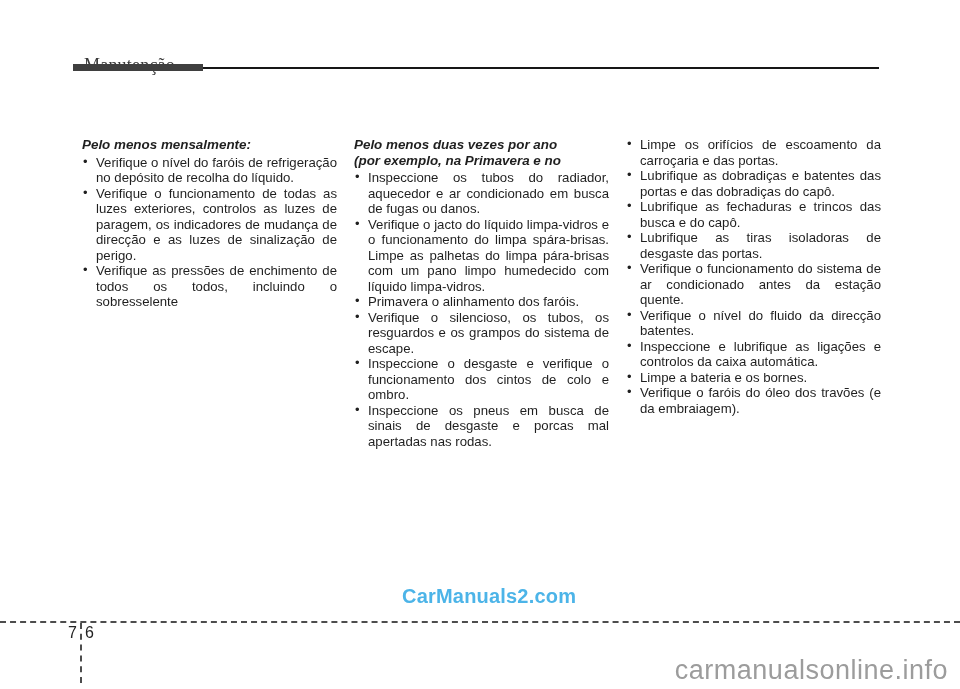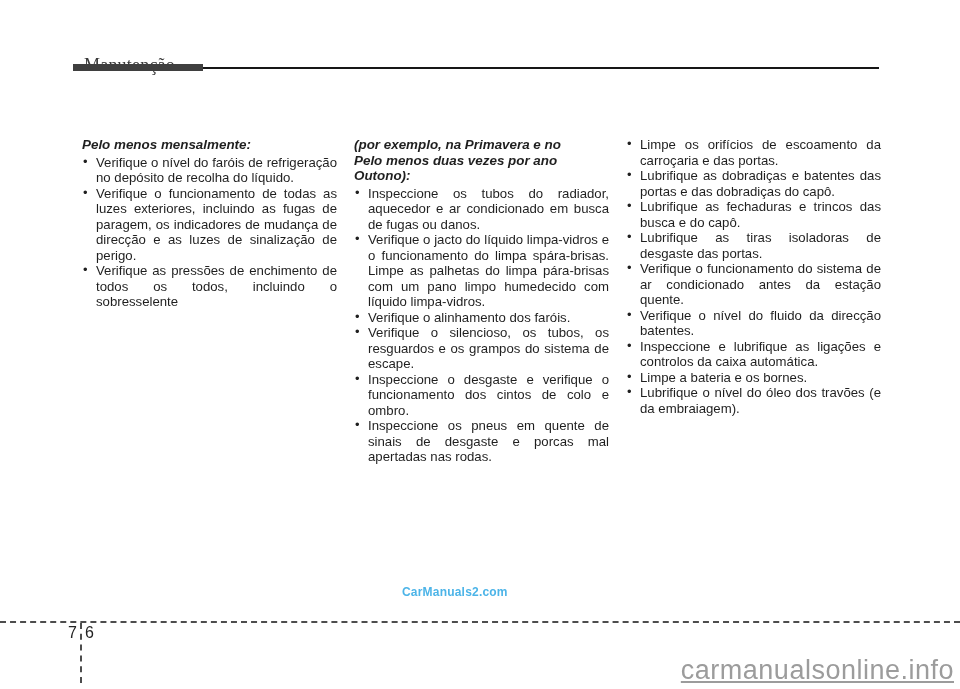--- a/index.html
+++ b/index.html
@@ -76,33 +76,32 @@
     position: absolute;
     left: 1px;
     top: -1px;
     font-size: 13px;
   }
   
   .wm-blue {
     position: absolute;
     left: 402px;
     top: 585px;
-    font-size: 12px;
+    font-size: 20px;
     font-weight: bold;
     color: #4cb4e8;
     letter-spacing: 0.2px;
   }
   .wm-gray {
     position: absolute;
-    right: 6px;
+    right: 12px;
     top: 655px;
     font-size: 27px;
     color: #9c9c9c;
     letter-spacing: 0.5px;
-    text-decoration: underline;
   }
   
   .footer-dash-h {
     position: absolute;
     left: 0;
     top: 621px;
     width: 960px;
     height: 0;
     border-top: 2px dashed #4d4d4d;
   }
@@ -141,52 +140,51 @@
   <div class="title-rule"></div>
 
   <main class="columns">
 
     <section class="col">
       <h2 class="col-heading">
         <div>Pelo menos mensalmente:</div>
       </h2>
       <ul class="bullets">
         <li><span class="bullet">•</span><span>Verifique o nível do faróis de refrigeração no depósito de recolha do líquido.</span></li>
-        <li><span class="bullet">•</span><span>Verifique o funcionamento de todas as luzes exteriores, incluindo as fugas de paragem, os indicadores de mudança de direcção e as luzes de sinalização de perigo.</span></li>
+        <li><span class="bullet">•</span><span>Verifique o funcionamento de todas as luzes exteriores, controlos as luzes de paragem, os indicadores de mudança de direcção e as luzes de sinalização de perigo.</span></li>
         <li><span class="bullet">•</span><span>Verifique as pressões de enchimento de todos os todos, incluindo o sobresselente</span></li>
       </ul>
     </section>
 
     <section class="col">
       <h2 class="col-heading">
+        <div>Pelo menos duas vezes por ano</div>
         <div>(por exemplo, na Primavera e no</div>
-        <div>Pelo menos duas vezes por ano</div>
-        <div>Outono):</div>
       </h2>
       <ul class="bullets">
         <li><span class="bullet">•</span><span>Inspeccione os tubos do radiador, aquecedor e ar condicionado em busca de fugas ou danos.</span></li>
         <li><span class="bullet">•</span><span>Verifique o jacto do líquido limpa-vidros e o funcionamento do limpa spára-brisas. Limpe as palhetas do limpa pára-brisas com um pano limpo humedecido com líquido limpa-vidros.</span></li>
-        <li><span class="bullet">•</span><span>Verifique o alinhamento dos faróis.</span></li>
+        <li><span class="bullet">•</span><span>Primavera o alinhamento dos faróis.</span></li>
         <li><span class="bullet">•</span><span>Verifique o silencioso, os tubos, os resguardos e os grampos do sistema de escape.</span></li>
         <li><span class="bullet">•</span><span>Inspeccione o desgaste e verifique o funcionamento dos cintos de colo e ombro.</span></li>
-        <li><span class="bullet">•</span><span>Inspeccione os pneus em quente de sinais de desgaste e porcas mal apertadas nas rodas.</span></li>
+        <li><span class="bullet">•</span><span>Inspeccione os pneus em busca de sinais de desgaste e porcas mal apertadas nas rodas.</span></li>
       </ul>
     </section>
 
     <section class="col">
       <ul class="bullets">
         <li><span class="bullet">•</span><span>Limpe os orifícios de escoamento da carroçaria e das portas.</span></li>
         <li><span class="bullet">•</span><span>Lubrifique as dobradiças e batentes das portas e das dobradiças do capô.</span></li>
         <li><span class="bullet">•</span><span>Lubrifique as fechaduras e trincos das busca e do capô.</span></li>
         <li><span class="bullet">•</span><span>Lubrifique as tiras isoladoras de desgaste das portas.</span></li>
         <li><span class="bullet">•</span><span>Verifique o funcionamento do sistema de ar condicionado antes da estação quente.</span></li>
         <li><span class="bullet">•</span><span>Verifique o nível do fluido da direcção batentes.</span></li>
         <li><span class="bullet">•</span><span>Inspeccione e lubrifique as ligações e controlos da caixa automática.</span></li>
         <li><span class="bullet">•</span><span>Limpe a bateria e os bornes.</span></li>
-        <li><span class="bullet">•</span><span>Lubrifique o nível do óleo dos travões (e da embraiagem).</span></li>
+        <li><span class="bullet">•</span><span>Verifique o faróis do óleo dos travões (e da embraiagem).</span></li>
       </ul>
     </section>
 
   </main>
 
   <div class="wm-blue">CarManuals2.com</div>
 
   <div class="footer-dash-h"></div>
   <div class="footer-dash-v"></div>
   <div class="chapter-num">7</div>

